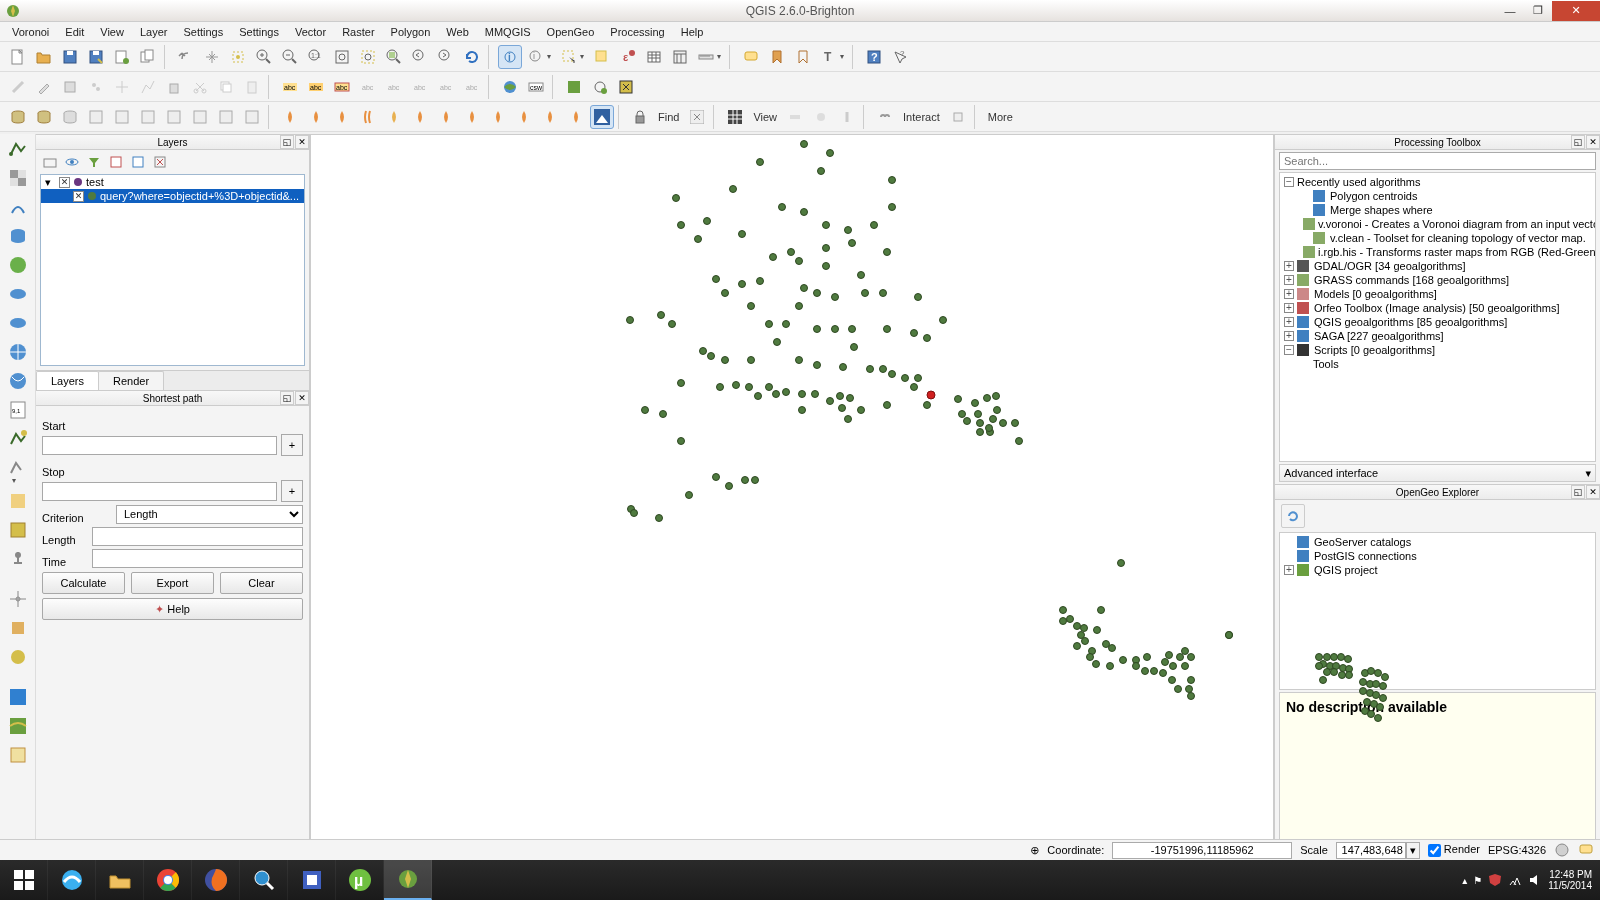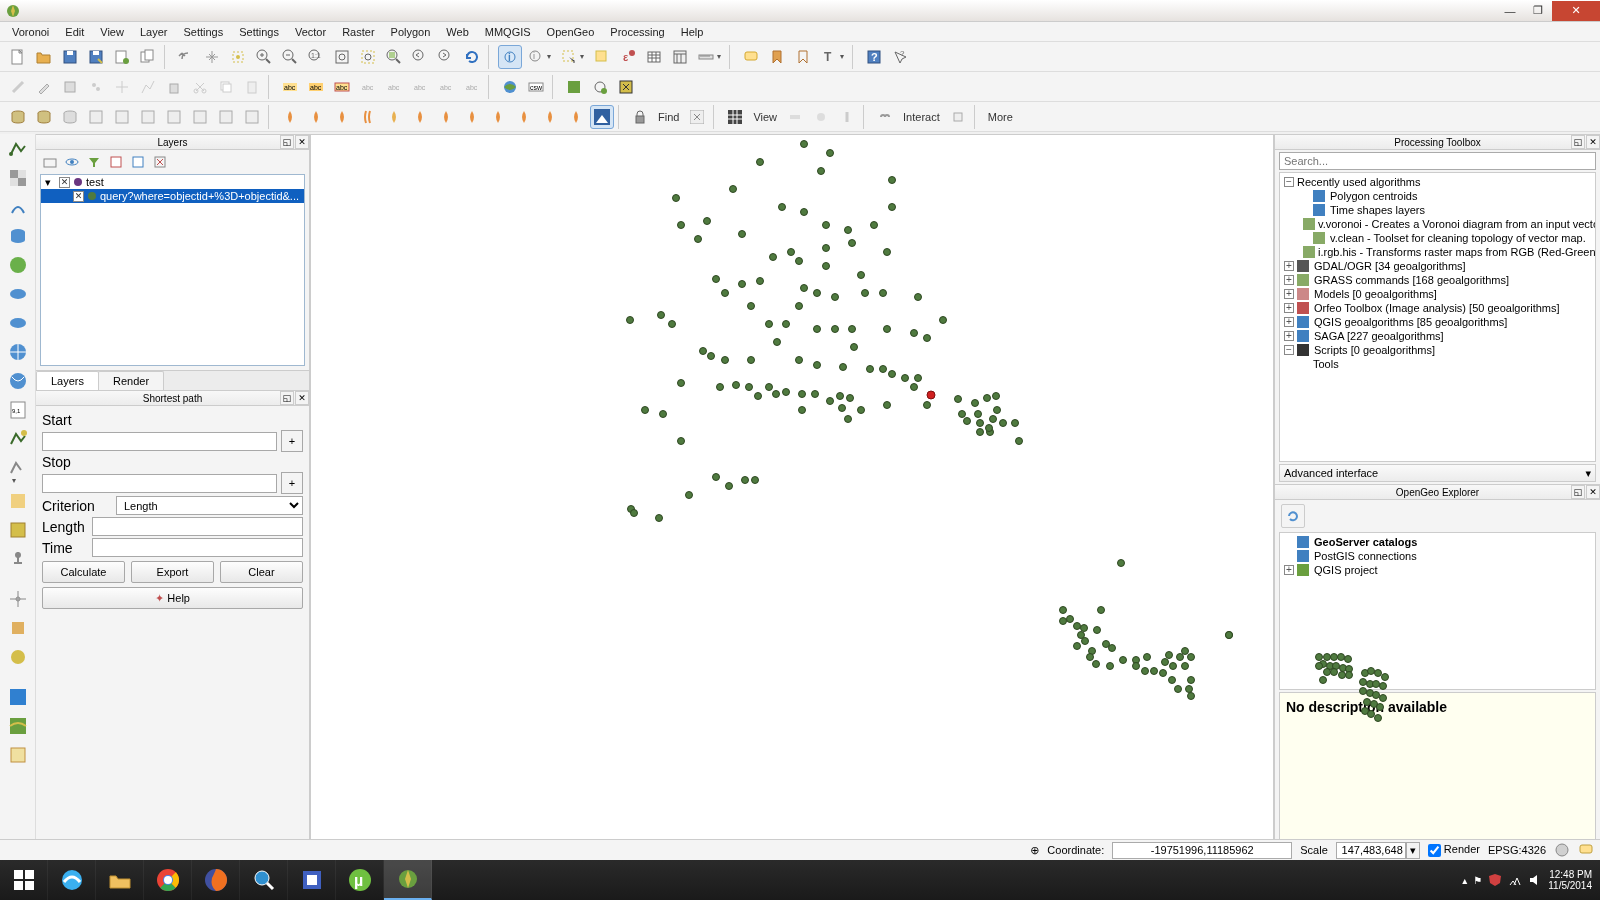--- a/index.html
+++ b/index.html
@@ -42,21 +42,21 @@
 .layer-exp { width: 10px; }
 .layer-chk { width: 11px; height: 11px; border: 1px solid #888; background:#fff; display:inline-block; text-align:center; line-height:9px; font-size:9px; color:#333;}
 .layer-sym { width: 8px; height: 8px; border-radius: 50%; }
 
 .tabs { display: flex; border-top: 1px solid #ccc; background:#ececec;}
 .tab { padding: 3px 14px; font-size: 11px; border: 1px solid #ccc; border-bottom: none; background: #f4f4f4; margin-right: -1px; border-radius: 2px 2px 0 0;}
 .tab.active { background: #fff; }
 
 .sp-panel { padding: 4px 6px; }
 .sp-row { display: flex; align-items: center; margin: 2px 0; gap: 4px; }
-.sp-row label { width: 46px; font-size: 14px; }
+.sp-row label { width: 46px; font-size: 11px; margin-top: 8px; }
 .sp-input { flex: 1; height: 19px; border: 1px solid #a8a8a8; background: #fff; font-size:11px; padding:0 3px;}
 .sp-select { flex: 1; height: 19px; border: 1px solid #a8a8a8; background: #fff; font-size:11px; padding:0 3px;}
 .sp-plus { width: 22px; height: 22px; border: 1px solid #a8a8a8; background:#f4f4f4; text-align:center; line-height:20px;}
 .sp-btns { display: flex; gap: 6px; margin-top: 4px; }
 .sp-btn { flex: 1; height: 22px; border: 1px solid #a8a8a8; background: linear-gradient(#fdfdfd,#e8e8e8); font-size: 11px; border-radius:2px;}
 .sp-help { height: 22px; border: 1px solid #a8a8a8; background: linear-gradient(#fdfdfd,#e8e8e8); text-align:center; line-height:20px; margin-top:4px; font-size:11px; border-radius:2px;}
 
 .canvas { flex: 1; background: #fff; position: relative; border: 1px solid #ccc; margin:0;}
 .pt { position: absolute; width: 8px; height: 8px; border-radius: 50%; background: #4f7a3f; border:1px solid #2f4822; transform: translate(-50%,-50%);}
 .pt.red { background: #d02020; border-color:#801010; width:9px;height:9px;}
@@ -85,20 +85,21 @@
 svg { display:block; }
 </style>
 </head>
 <body>
 
 <div class="titlebar">
   <svg class="app-icon" viewBox="0 0 16 16">
       <circle cx="8" cy="8" r="6" fill="#6a9f3f"></circle>
       <path d="M8 2 L10 8 L8 14 L6 8 Z" fill="#d4be4a"></path>
     </svg>
+  <div class="title">QGIS 2.6.0-Brighton</div>
   <div class="win-btns">
     <div class="win-btn">—</div>
     <div class="win-btn">❐</div>
     <div class="win-btn win-close">✕</div>
   </div>
 </div>
 
 <div class="menubar" id="menubar">
     <span>Voronoi</span>
     <span>Edit</span>
@@ -1058,21 +1059,21 @@
           </span>
           <span>Polygon centroids</span>
         </div>
         <div class="tree-row" style="padding-left: 20px;">
           <span class="tree-exp none"></span>
           <span class="tree-ic">
             <svg width="12" height="12">
               <rect width="12" height="12" fill="#4080c0"></rect>
             </svg>
           </span>
-          <span>Time shapes layers</span>
+          <span>Merge shapes where</span>
         </div>
         <div class="tree-row" style="padding-left: 20px;">
           <span class="tree-exp none"></span>
           <span class="tree-ic">
             <svg width="12" height="12">
               <rect width="12" height="12" fill="#8a6"></rect>
             </svg>
           </span>
           <span>v.voronoi - Creates a Voronoi diagram from an input vector layer ...</span>
         </div>
@@ -1170,21 +1171,21 @@
           <div class="pt-btn">◱</div>
           <div class="pt-btn">✕</div>
         </div>
     </div>
     <div style="padding:4px 6px"><div class="tb-btn" style="border:1px solid #ccc">
           <svg width="14" height="14">
             <path d="M3 7 A4 4 0 1 1 4 10" fill="none" stroke="#5090d0" stroke-width="2"></path>
           </svg>
         </div></div>
     <div class="tree" id="og-tree" style="height:158px;flex:none;">
-        <div class="tree-row" style="padding-left: 4px; font-weight: bold;">
+        <div class="tree-row" style="padding-left: 4px;">
           <span class="tree-exp none"></span>
           <span class="tree-ic">
             <svg width="12" height="12">
               <rect width="12" height="12" fill="#4080c0"></rect>
             </svg>
           </span>
           <span>GeoServer catalogs</span>
         </div>
         <div class="tree-row" style="padding-left: 4px;">
           <span class="tree-exp none"></span>

